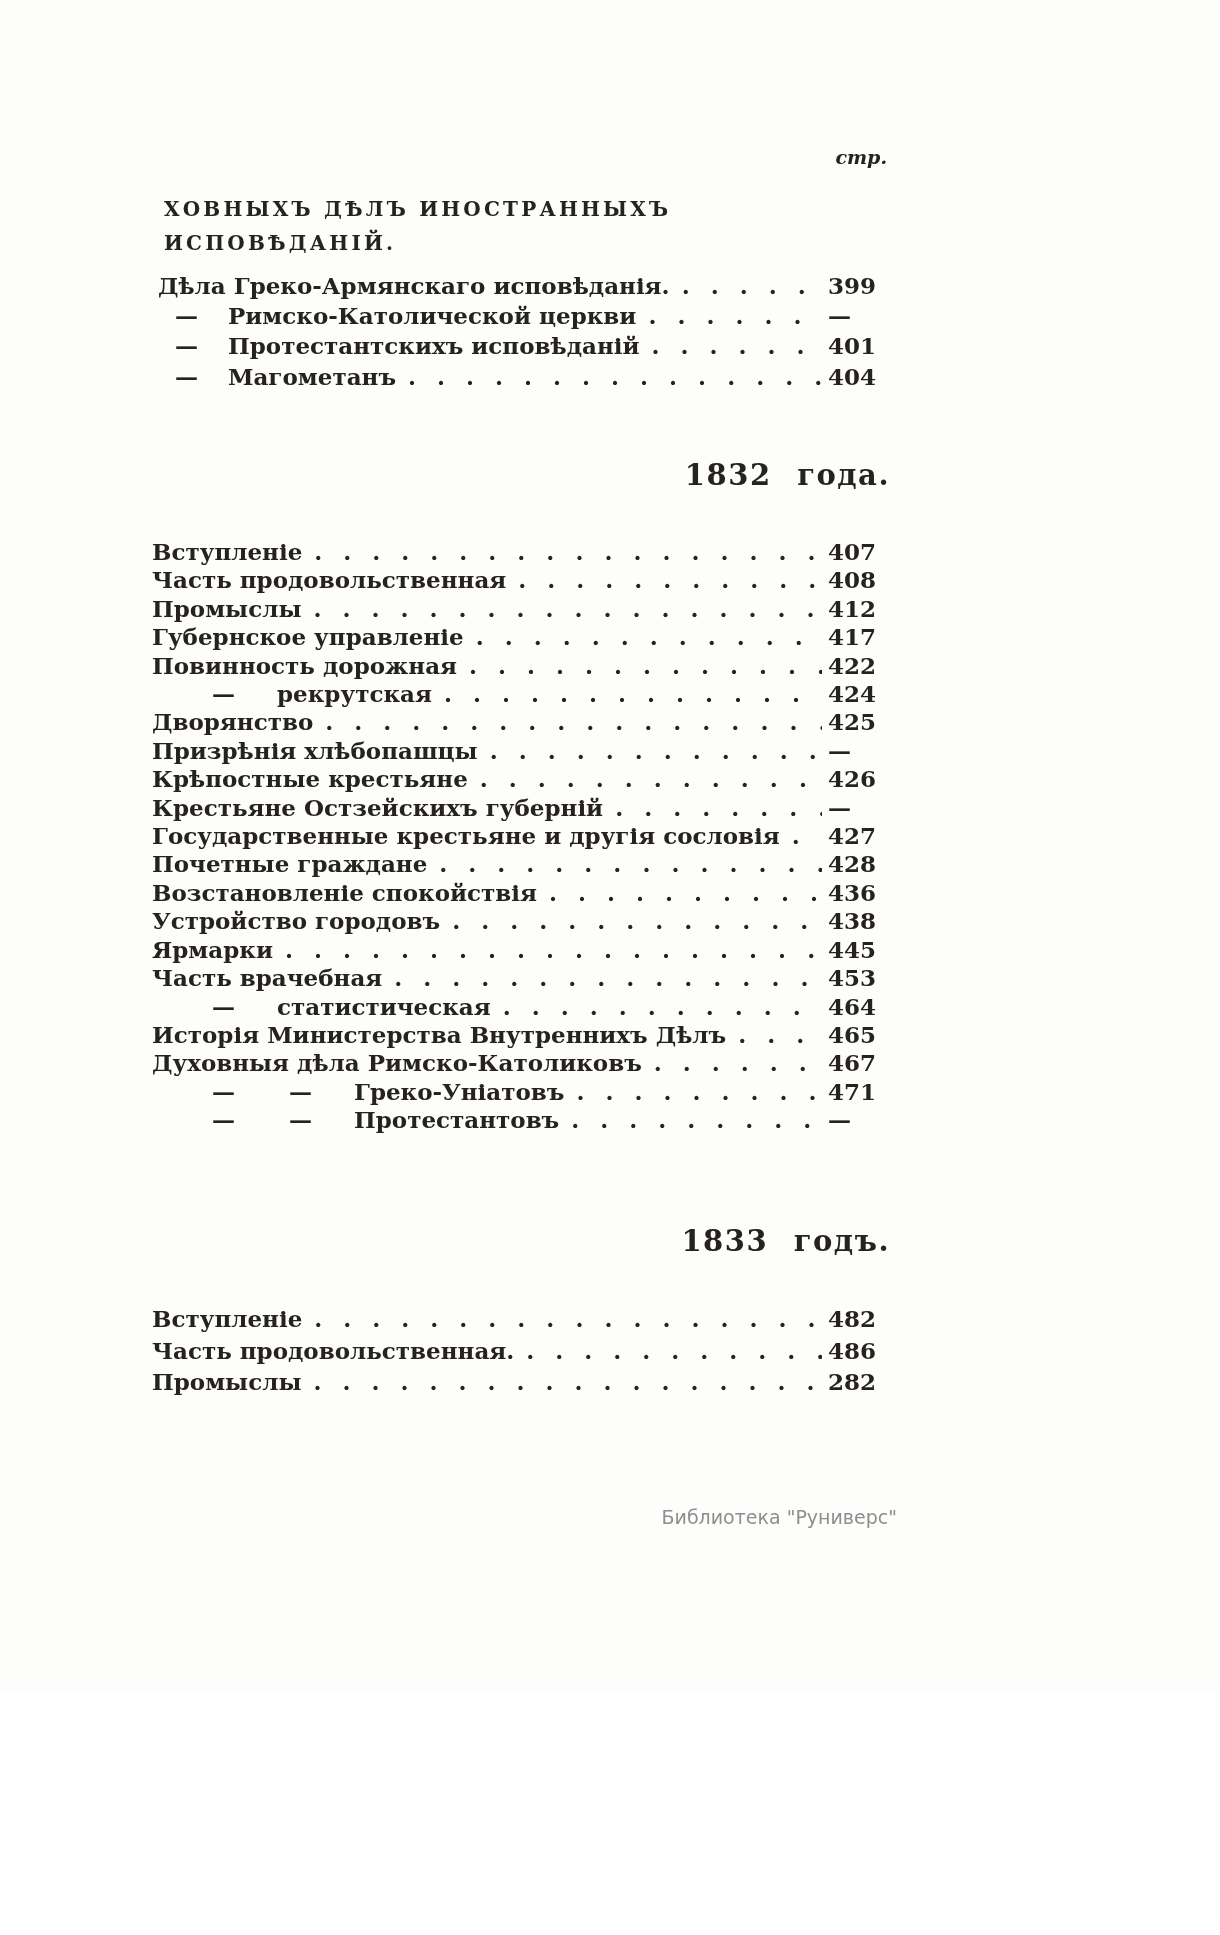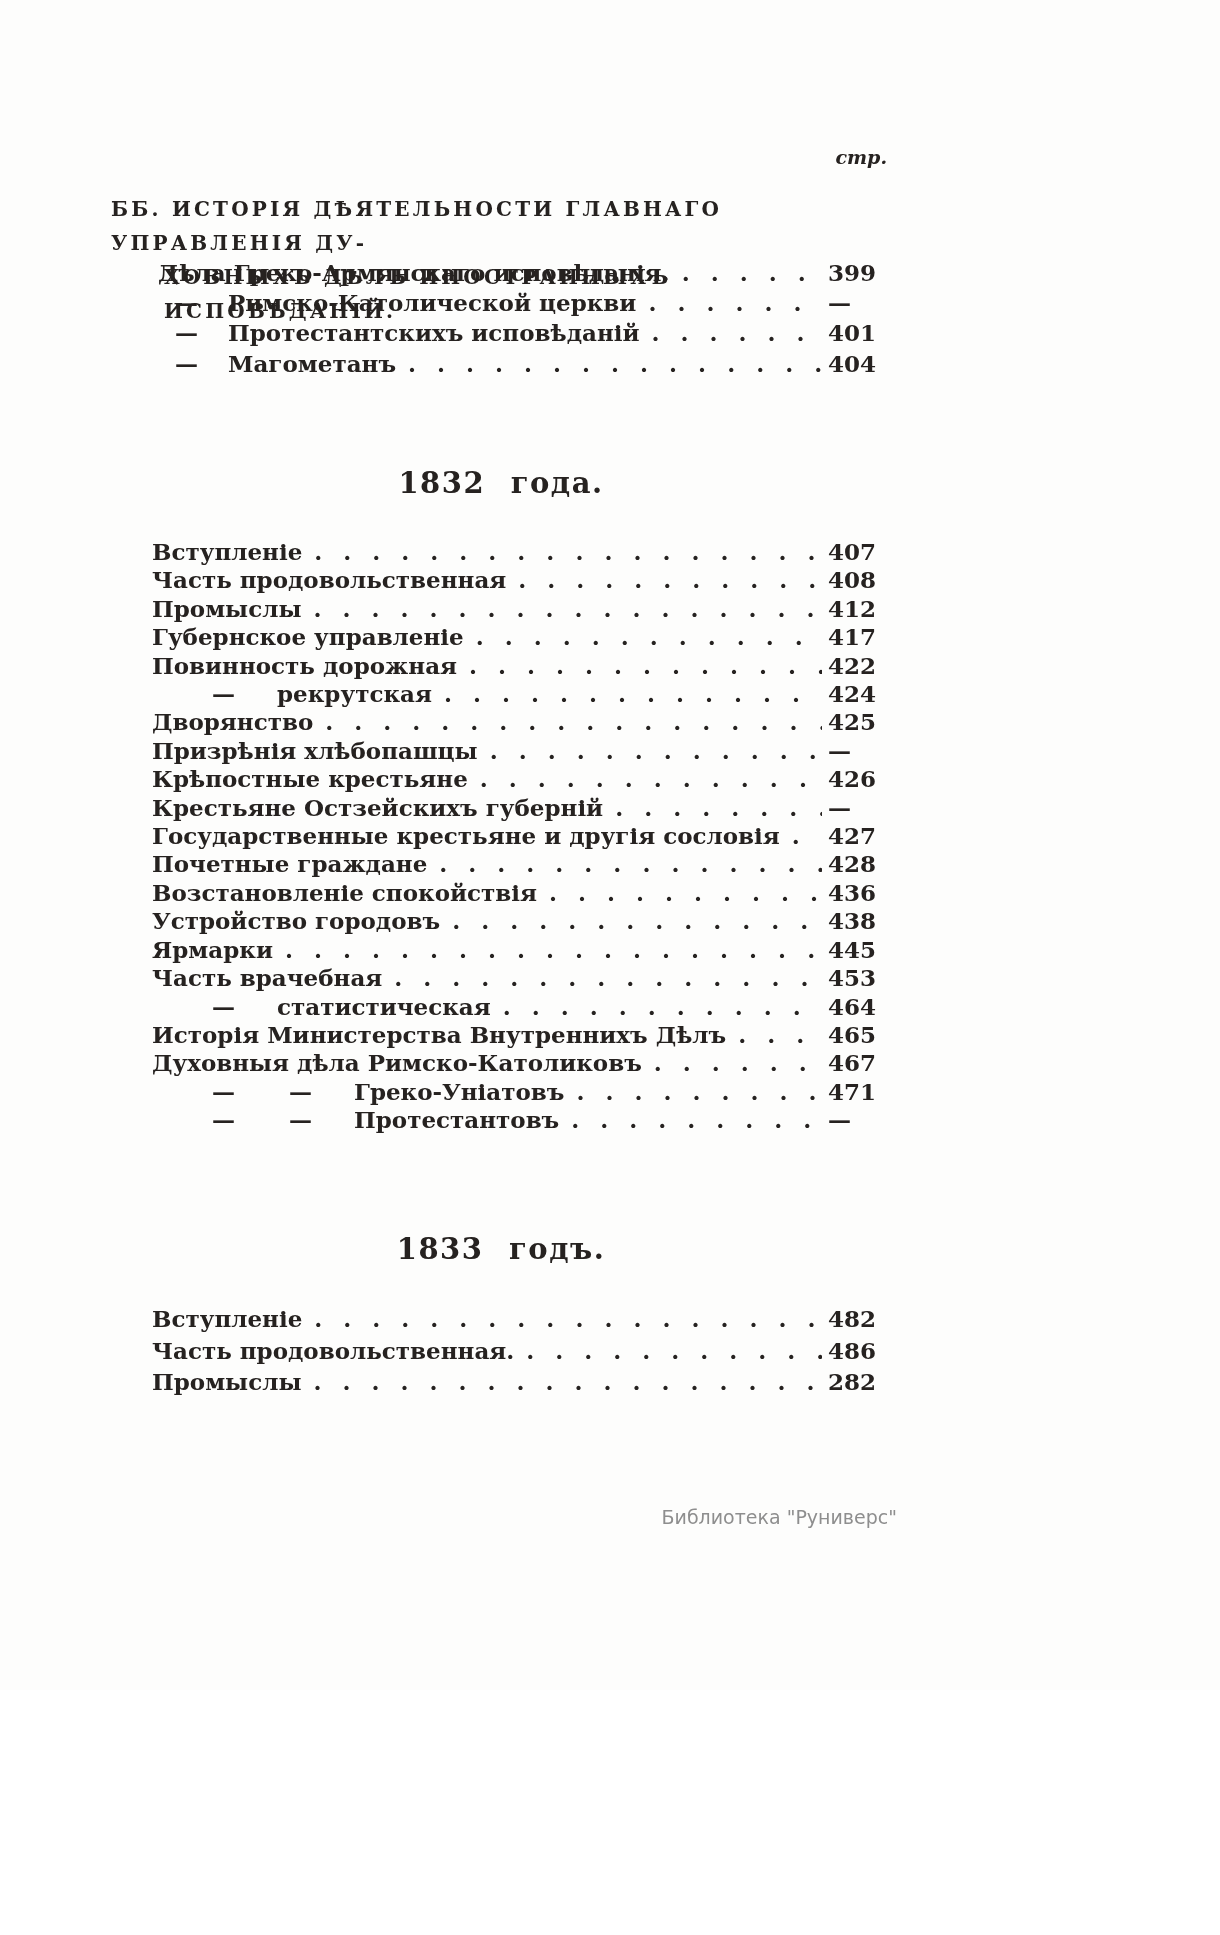--- a/index.html
+++ b/index.html
@@ -35,21 +35,21 @@
     line-height: 34px;
   }
   .h-line2 { padding-left: 53px; }
 
   .toc-list {
     position: absolute;
     left: 152px;
     right: 330px;
     font-size: 23px;
   }
-  .list-a    { top: 258px; left: 158px; line-height: 30.2px; }
+  .list-a    { top: 271px; left: 158px; line-height: 30.2px; }
   .list-1832 { top: 538px; line-height: 28.4px; }
   .list-1833 { top: 1303px; line-height: 31.5px; }
 
   .row {
     display: flex;
     align-items: baseline;
   }
   .prefix { flex: none; white-space: pre; }
   .label  { flex: none; white-space: nowrap; }
   .leader {
@@ -70,22 +70,22 @@
 
   
   .list-a .indent-1 .prefix    { margin-left: 17px; margin-right: 30px; }
   .list-1832 .indent-1 .prefix { margin-left: 60px; margin-right: 42px; }
   .list-1832 .indent-2 .prefix { margin-left: 60px; margin-right: 42px; word-spacing: 46px; }
 
   .year-title {
     position: absolute;
     left: 112px;
     right: 330px;
-    margin: 8px;
-    text-align: center;
+    margin: 0;
+    text-align: right;
     font-size: 29px;
     font-weight: 700;
     letter-spacing: 1.5px;
     word-spacing: 14px;
   }
   .title-1832 { top: 458px; }
   .title-1833 { top: 1224px; }
 
   .watermark {
     position: absolute;
@@ -98,21 +98,20 @@
   }
 </style>
 </head>
 <body>
 
 <main class="paper">
 
   <div class="corner-label">стр.</div>
 
   <section class="header-block">
-    <div class="h-line1">ББ. ИСТОРІЯ ДѢЯТЕЛЬНОСТИ ГЛАВНАГО УПРАВЛЕНІЯ ДУ-</div>
     <div class="h-line2">ХОВНЫХЪ ДѢЛЪ ИНОСТРАННЫХЪ ИСПОВѢДАНІЙ.</div>
   </section>
 
   <div class="toc-list list-a">
 
       <div class="row">
         <span class="prefix"></span>
         <span class="label">Дѣла Греко-Армянскаго исповѣданія.</span>
         <span class="leader"></span>
         <span class="pagenum">399</span>

